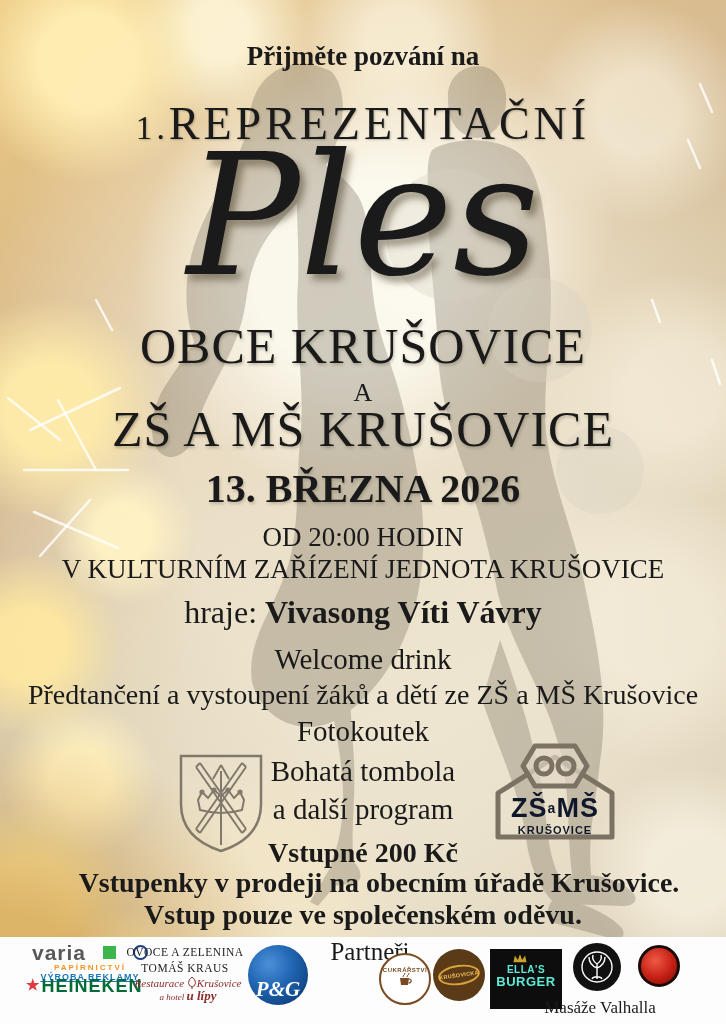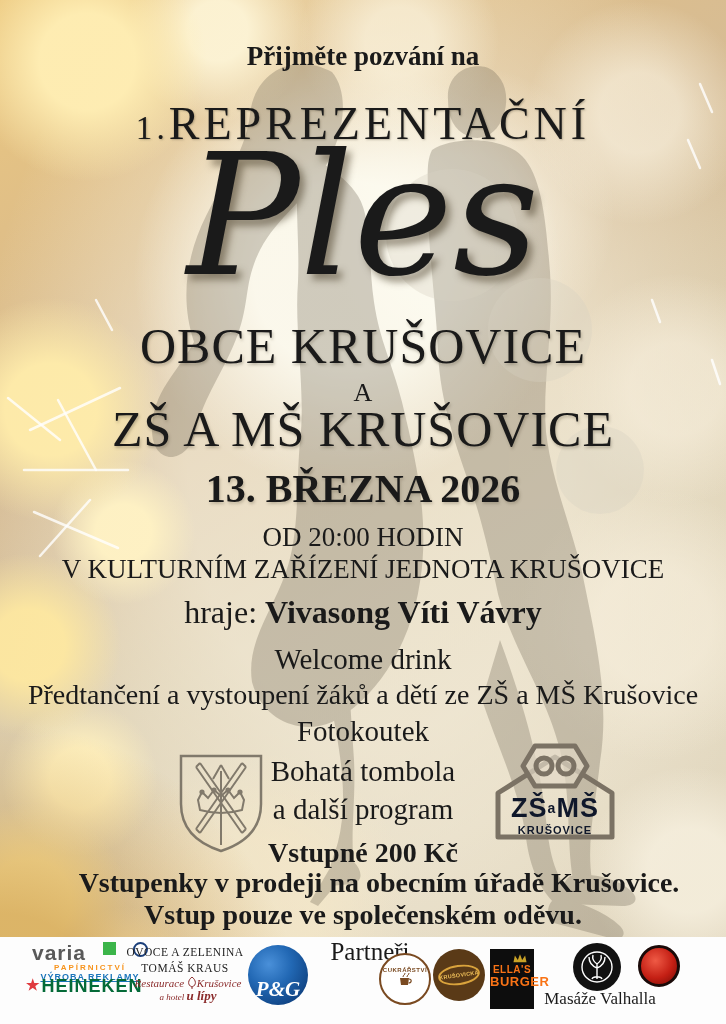--- a/index.html
+++ b/index.html
@@ -64,21 +64,21 @@
   .school-name{position:absolute;left:0;top:55px;width:100%;text-align:center;
     font-family:"Liberation Sans",sans-serif;font-weight:700;font-size:27px;letter-spacing:1px;line-height:1;}
   .school-name .sep{font-size:14px;vertical-align:4px;}
   .school-town{position:absolute;left:0;top:84px;width:100%;text-align:center;
     font-family:"Liberation Sans",sans-serif;font-weight:700;font-size:11px;letter-spacing:1px;}
   
   .footer{position:absolute;left:0;top:937px;width:726px;height:87px;background:#fdfdfd;}
   .footer *{box-sizing:border-box;}
   .partneri{position:absolute;left:300px;top:1px;width:140px;text-align:center;font-size:25px;}
   .varia{position:absolute;left:32px;top:5px;font-family:"Liberation Sans",sans-serif;}
-  .varia-row{display:flex;align-items:flex-start;gap:17px;}
+  .varia-row{display:flex;align-items:center;gap:17px;}
   .varia-name{font-size:21px;font-weight:700;color:#595959;letter-spacing:1px;line-height:1;}
   .varia-sq{width:13px;height:13px;background:#3cb54a;}
   .varia-stamp{width:15px;height:15px;border-radius:50%;border:2px solid #1b3f7a;}
   .varia-sub1{font-size:8px;font-weight:700;color:#f7941d;letter-spacing:2px;text-align:center;}
   .varia-sub2{font-size:9px;font-weight:700;color:#1b75bb;letter-spacing:1px;text-align:center;text-decoration:underline;}
   .heineken{position:absolute;left:26px;top:39px;font-family:"Liberation Sans",sans-serif;
     font-size:18px;font-weight:700;color:#046a38;letter-spacing:1px;}
   .heineken .star{color:#e03a3e;font-size:15px;vertical-align:2px;margin-right:1px;}
   .ovoce{position:absolute;left:118px;top:8px;width:134px;text-align:center;font-size:11.5px;
     color:#222;letter-spacing:.5px;line-height:1.35;}
@@ -92,27 +92,27 @@
     display:flex;align-items:center;justify-content:center;}
   .pg span{color:#fff;font-style:italic;font-weight:700;font-size:21px;font-family:"Liberation Serif",serif;margin-top:28px;}
   .cukr{position:absolute;left:379px;top:16px;width:52px;height:52px;border-radius:50%;
     background:#fff;border:2px solid #7a4a21;color:#7a4a21;text-align:center;}
   .cukr .t{font-size:6px;font-weight:700;letter-spacing:.5px;margin-top:12px;font-family:"Liberation Sans",sans-serif;}
   .krus{position:absolute;left:433px;top:12px;width:52px;height:52px;border-radius:50%;
     background:#5a3a17;display:flex;align-items:center;justify-content:center;}
   .krus .oval{width:42px;height:20px;border:2px solid #d9a33c;border-radius:50%;transform:rotate(-8deg);
     display:flex;align-items:center;justify-content:center;
     color:#f0c05a;font-size:5.5px;font-weight:700;font-family:"Liberation Sans",sans-serif;letter-spacing:.3px;}
-  .ellas{position:absolute;left:490px;top:12px;width:44px;height:60px;background:#0d0d0d;
-    color:#f97316;text-align:center;font-family:"Liberation Sans",sans-serif;}
+  .ellas{position:absolute;left:490px;top:12px;width:72px;height:60px;background:#0d0d0d;
+    color:#5eead4;text-align:center;font-family:"Liberation Sans",sans-serif;}
   .ellas .e1{font-size:10px;font-weight:700;letter-spacing:.5px;margin-top:16px;line-height:1;}
   .ellas .e2{font-size:13px;font-weight:700;letter-spacing:.5px;line-height:1;}
   .valhalla-badge{position:absolute;left:573px;top:6px;width:48px;height:48px;border-radius:50%;
     background:#111;display:flex;align-items:center;justify-content:center;}
-  .valhalla-label{position:absolute;left:540px;top:52px;width:120px;text-align:center;font-size:17px;}
+  .valhalla-label{position:absolute;left:540px;top:61px;width:120px;text-align:center;font-size:17px;}
   .more-badge{position:absolute;left:638px;top:8px;width:42px;height:42px;border-radius:50%;
     background:radial-gradient(circle at 40% 35%,#ef5a45 0%,#c41f14 55%,#7d0d06 95%);
     border:3px solid #1a0a08;}
   .more-label{position:absolute;left:650px;top:56px;width:70px;text-align:left;font-size:16px;margin-top:34px;}
 </style>
 </head>
 <body>
 
 <div class="poster">
 

